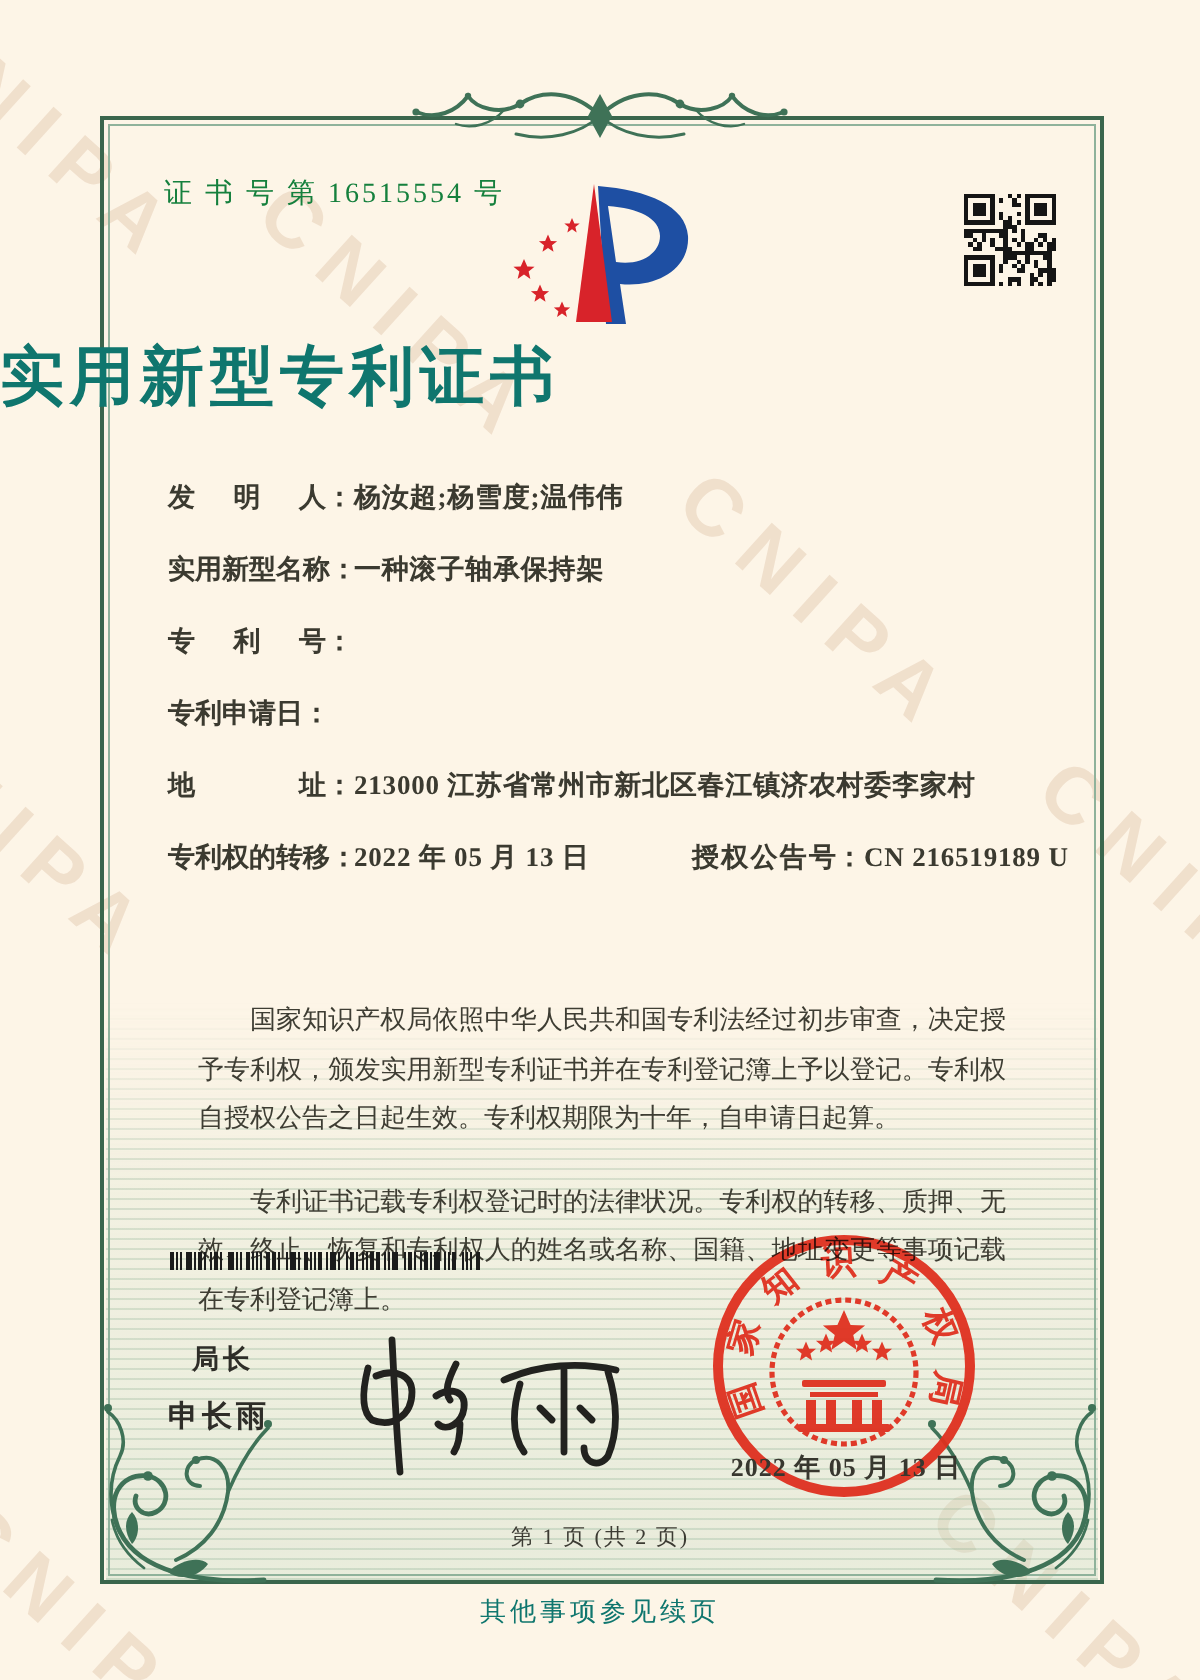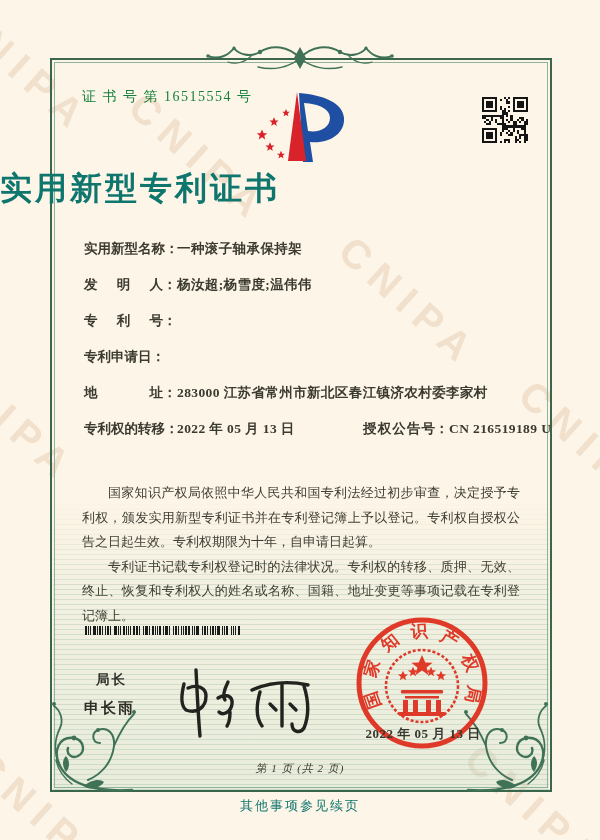--- a/index.html
+++ b/index.html
@@ -36,42 +36,42 @@
   .qr{position:absolute;left:482px;top:97px;width:46px;height:46px;}
   .title{position:absolute;left:0;top:167px;width:100%;text-align:left;
       font-size:32px;font-weight:700;letter-spacing:3px;color:#0f766e;}
 
   .fields{position:absolute;left:84px;top:240px;width:436px;font-size:13.5px;font-weight:600;color:#3b3a30;}
   .frow{height:20px;margin-bottom:16px;display:flex;align-items:baseline;white-space:nowrap;}
   .lbox{display:inline-block;width:93px;flex:0 0 93px;}
   .ltext{display:inline-block;}
   .spread .ltext{width:79px;text-align:justify;text-align-last:justify;}
   .fval{letter-spacing:0.4px;}
-  .pair2{margin-left:40px;display:flex;align-items:baseline;}
+  .pair2{margin-left:23px;display:flex;align-items:baseline;}
   .pair2 .lbox{width:86px;flex:0 0 86px;}
   .pair2 .ltext{width:72px;text-align:justify;text-align-last:justify;display:inline-block;}
 
   .body-text{position:absolute;left:82px;top:481px;width:438px;font-size:13px;line-height:24.5px;
       text-align:justify;color:#3e3d33;}
-  .body-text p{margin:0;text-indent:2em;}
+  .body-text p{margin:17px;text-indent:2em;}
 
   .barcode{position:absolute;left:85px;top:626px;width:156px;height:9px;}
 
   .sig-title{position:absolute;left:96px;top:671px;font-family:"Liberation Sans",sans-serif;
       font-size:13.5px;font-weight:600;letter-spacing:2px;color:#2e2d28;}
   .sig-name{position:absolute;left:84px;top:699px;font-family:"Liberation Sans",sans-serif;
       font-size:15px;font-weight:600;letter-spacing:2px;color:#2e2d28;}
   .signature{position:absolute;left:170px;top:658px;width:150px;height:84px;}
 
   .seal{position:absolute;left:353px;top:614px;width:138px;height:138px;mix-blend-mode:multiply;opacity:0.95;}
   .seal-date{position:absolute;left:348px;top:725px;width:150px;text-align:center;
       font-size:13px;font-weight:600;letter-spacing:0.5px;color:#38372f;z-index:6;}
 
   .page-num{position:absolute;left:0;top:761px;width:100%;text-align:center;font-size:11px;
-      letter-spacing:1px;color:#3c3b33;font-style:italic;}
+      letter-spacing:1px;color:#3c3b33;}
   .cont-note{position:absolute;z-index:5;left:0;top:797px;width:100%;text-align:center;
       font-size:13px;letter-spacing:2px;color:#0f766e;}
 </style>
 </head>
 <body>
 
 <div class="page">
 
   <div class="wm" style="left:-28px;top:-6px">CNIPA</div>
   <div class="wm" style="left:150px;top:84px">CNIPA</div>
@@ -292,37 +292,37 @@
         <rect x="10" y="20" width="1" height="1" fill="#151515"></rect>
         <rect x="12" y="20" width="1" height="1" fill="#151515"></rect>
         <rect x="15" y="20" width="1" height="1" fill="#151515"></rect>
         <rect x="17" y="20" width="1" height="1" fill="#151515"></rect>
         <rect x="19" y="20" width="1" height="1" fill="#151515"></rect>
       </svg>
 
     <div class="title">实用新型专利证书</div>
 
     <div class="fields">
+      <div class="frow spread">
+        <span class="lbox"><span class="ltext">发明人</span><span>：</span></span>
+        <span class="fval">杨汝超;杨雪度;温伟伟</span>
+      </div>
       <div class="frow">
         <span class="lbox"><span class="ltext">实用新型名称</span><span>：</span></span>
         <span class="fval">一种滚子轴承保持架</span>
       </div>
       <div class="frow spread">
-        <span class="lbox"><span class="ltext">发明人</span><span>：</span></span>
-        <span class="fval">杨汝超;杨雪度;温伟伟</span>
-      </div>
-      <div class="frow spread">
         <span class="lbox"><span class="ltext">专利号</span><span>：</span></span>
       </div>
       <div class="frow">
         <span class="lbox"><span class="ltext">专利申请日</span><span>：</span></span>
       </div>
       <div class="frow spread">
         <span class="lbox"><span class="ltext">地址</span><span>：</span></span>
-        <span class="fval">283000 江苏省常州市新北区春江镇济农村委李家村</span>
+        <span class="fval">213000 江苏省常州市新北区春江镇济农村委李家村</span>
       </div>
       <div class="frow">
         <span class="lbox"><span class="ltext">专利权的转移</span><span>：</span></span>
         <span class="fval" style="flex:0 0 146px">2022 年 05 月 13 日</span>
         <span class="pair2">
           <span class="lbox"><span class="ltext">授权公告号</span><span>：</span></span>
           <span class="fval">CN 216519189 U</span>
         </span>
       </div>
     </div>

